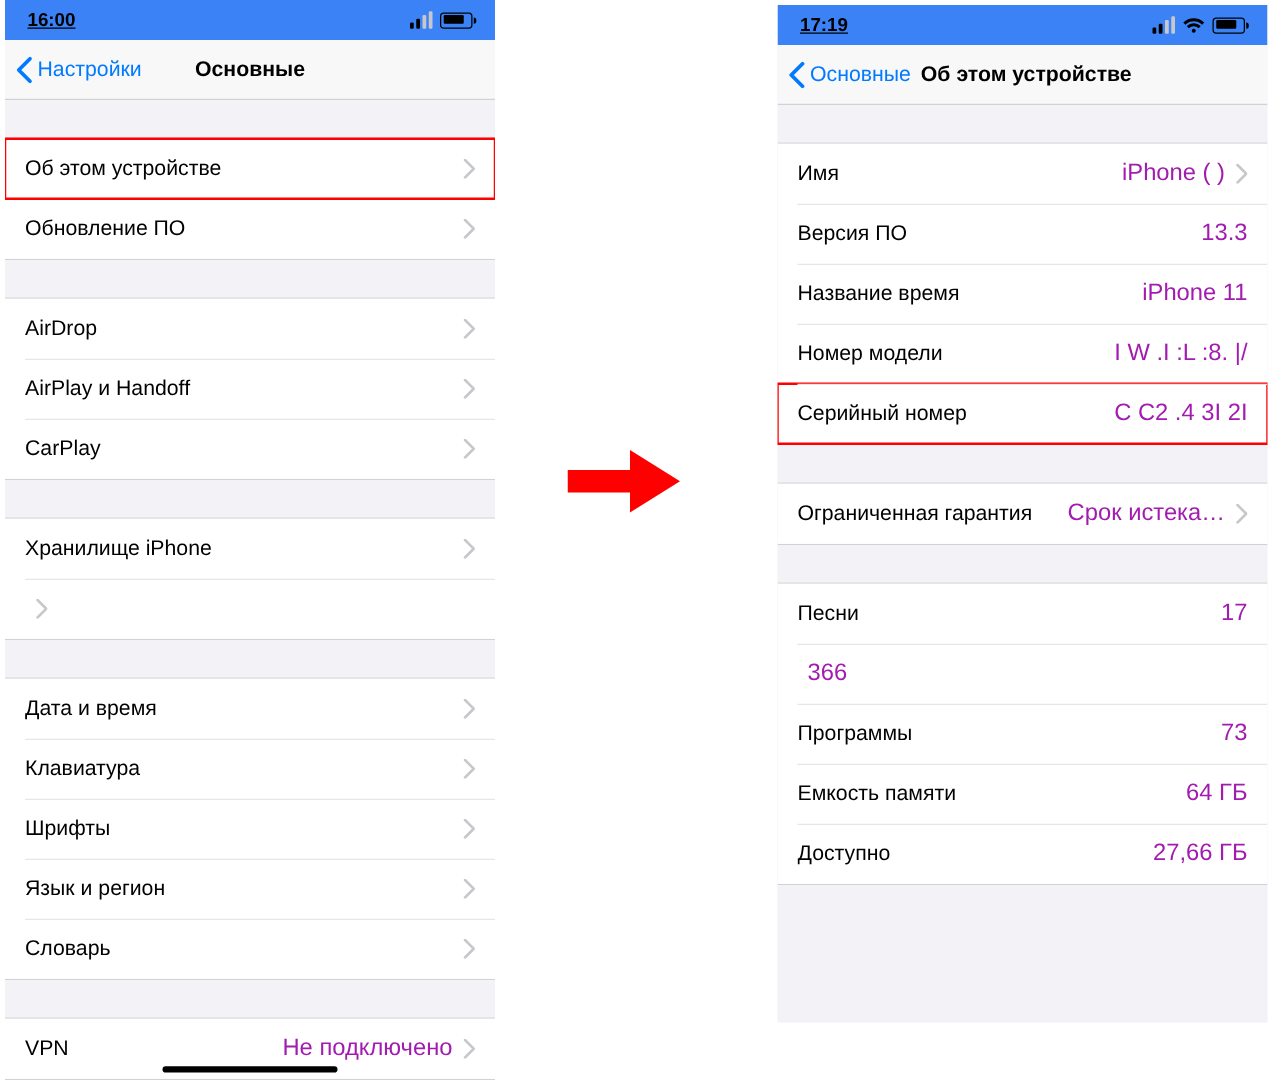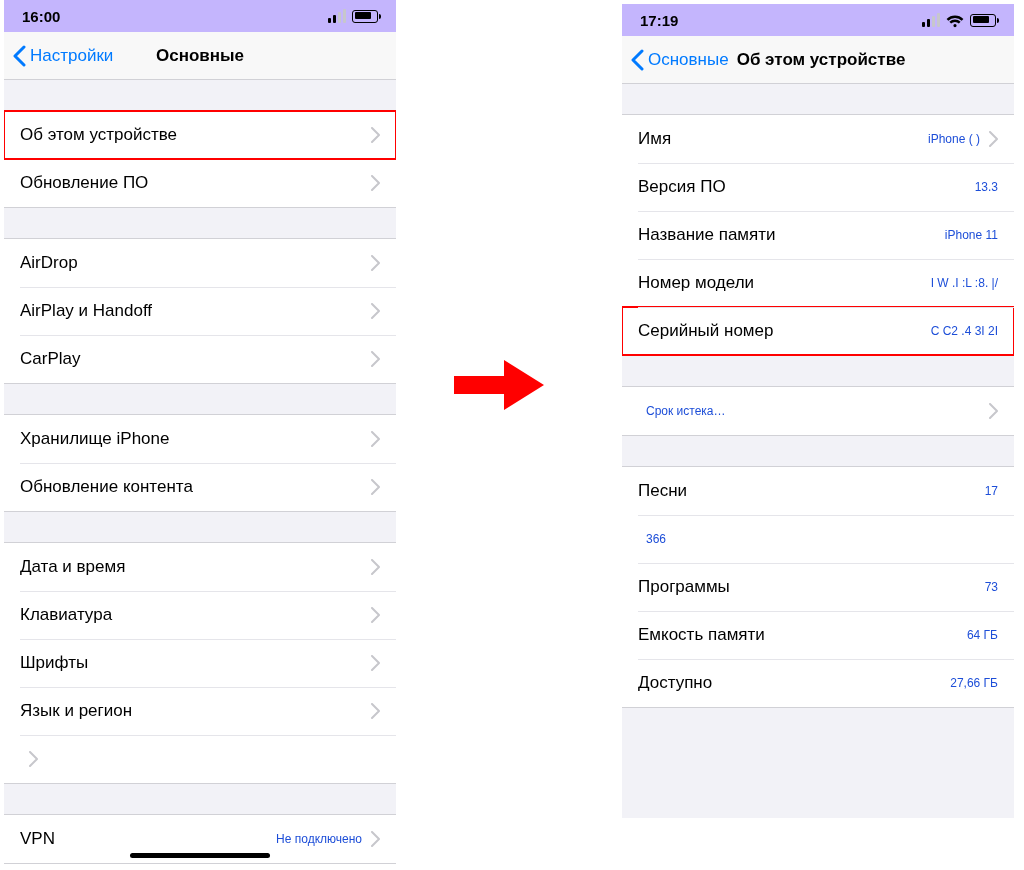--- a/index.html
+++ b/index.html
@@ -20,28 +20,29 @@
     flex-direction: column;
     overflow: hidden;
     position: relative;
   }
   .phone.left  { height: 864px; margin-left: 4px; }
   .phone.right { height: 814px; margin-left: 0; }
 
   
   .status-bar {
     height: 32px;
-    background: #c4b5fd;
+    background: #3b82f6;
     display: flex;
     align-items: center;
     justify-content: space-between;
     padding: 0 18px;
     font-size: 15px;
     font-weight: 600;
     color: #000;
+    text-decoration: underline;
   }
   .status-right { display: flex; align-items: center; gap: 6px; }
   .sig-bars { display: flex; align-items: flex-end; gap: 2px; }
   .sig-bars span { width: 3px; background: #000; border-radius: 1px; }
   .sig-bars span:nth-child(1){height:5px}
   .sig-bars span:nth-child(2){height:8px}
   .sig-bars span:nth-child(3){height:11px; background:#c7c7cc}
   .sig-bars span:nth-child(4){height:14px; background:#c7c7cc}
   .wifi {
     width: 18px; height: 13px; position: relative;
@@ -94,21 +95,21 @@
     padding: 0 16px;
     font-size: 17px;
     color: #000;
     position: relative;
     background:#fff;
   }
   .row + .row::before {
     content:""; position:absolute; top:0; left:16px; right:0; height:1px; background:#e5e5ea;
   }
   .row .label { flex: 1 1 auto; white-space: nowrap; overflow: hidden; text-overflow: ellipsis; }
-  .row .value { color:#1d4ed8; font-size:12px; margin-left: 8px; white-space: nowrap; }
+  .row .value { color:#a21caf; font-size:19px; margin-left: 8px; white-space: nowrap; }
   .row .chev  { margin-left: 8px; color:#c7c7cc; display:flex; }
   .row .chev svg { width: 10px; height: 16px; }
 
   .highlight {
     outline: 2.5px solid #ff0000;
     outline-offset: -1px;
     z-index: 5;
   }
 
   
@@ -208,21 +209,20 @@
     <div class="group">
         <div class="row">
           <span class="label">Хранилище iPhone</span>
           <span class="chev">
             <svg viewBox="0 0 10 16">
               <path d="M2 1 L9 8 L2 15" stroke="#c7c7cc" stroke-width="2" fill="none" stroke-linecap="round" stroke-linejoin="round"></path>
             </svg>
           </span>
         </div>
         <div class="row">
-          <span class="label">Обновление контента</span>
           <span class="chev">
             <svg viewBox="0 0 10 16">
               <path d="M2 1 L9 8 L2 15" stroke="#c7c7cc" stroke-width="2" fill="none" stroke-linecap="round" stroke-linejoin="round"></path>
             </svg>
           </span>
         </div>
       </div>
     <div class="gap"></div>
     <div class="group">
         <div class="row">
@@ -251,20 +251,21 @@
         </div>
         <div class="row">
           <span class="label">Язык и регион</span>
           <span class="chev">
             <svg viewBox="0 0 10 16">
               <path d="M2 1 L9 8 L2 15" stroke="#c7c7cc" stroke-width="2" fill="none" stroke-linecap="round" stroke-linejoin="round"></path>
             </svg>
           </span>
         </div>
         <div class="row">
+          <span class="label">Словарь</span>
           <span class="chev">
             <svg viewBox="0 0 10 16">
               <path d="M2 1 L9 8 L2 15" stroke="#c7c7cc" stroke-width="2" fill="none" stroke-linecap="round" stroke-linejoin="round"></path>
             </svg>
           </span>
         </div>
       </div>
     <div class="gap"></div>
     <div class="group">
         <div class="row">
@@ -326,35 +327,36 @@
             <svg viewBox="0 0 10 16">
               <path d="M2 1 L9 8 L2 15" stroke="#c7c7cc" stroke-width="2" fill="none" stroke-linecap="round" stroke-linejoin="round"></path>
             </svg>
           </span>
         </div>
         <div class="row">
           <span class="label">Версия ПО</span>
           <span class="value">13.3</span>
         </div>
         <div class="row">
-          <span class="label">Название памяти</span>
+          <span class="label">Название время</span>
           <span class="value">iPhone 11</span>
         </div>
         <div class="row">
           <span class="label">Номер модели</span>
           <span class="value">I   W .I  :L  :8.  |/</span>
         </div>
         <div class="row highlight">
           <span class="label">Серийный номер</span>
           <span class="value">C   C2    .4    3I    2I</span>
         </div>
       </div>
     <div class="gap"></div>
     <div class="group">
         <div class="row">
+          <span class="label">Ограниченная гарантия</span>
           <span class="value">Срок истека…</span>
           <span class="chev">
             <svg viewBox="0 0 10 16">
               <path d="M2 1 L9 8 L2 15" stroke="#c7c7cc" stroke-width="2" fill="none" stroke-linecap="round" stroke-linejoin="round"></path>
             </svg>
           </span>
         </div>
       </div>
     <div class="gap"></div>
     <div class="group">

